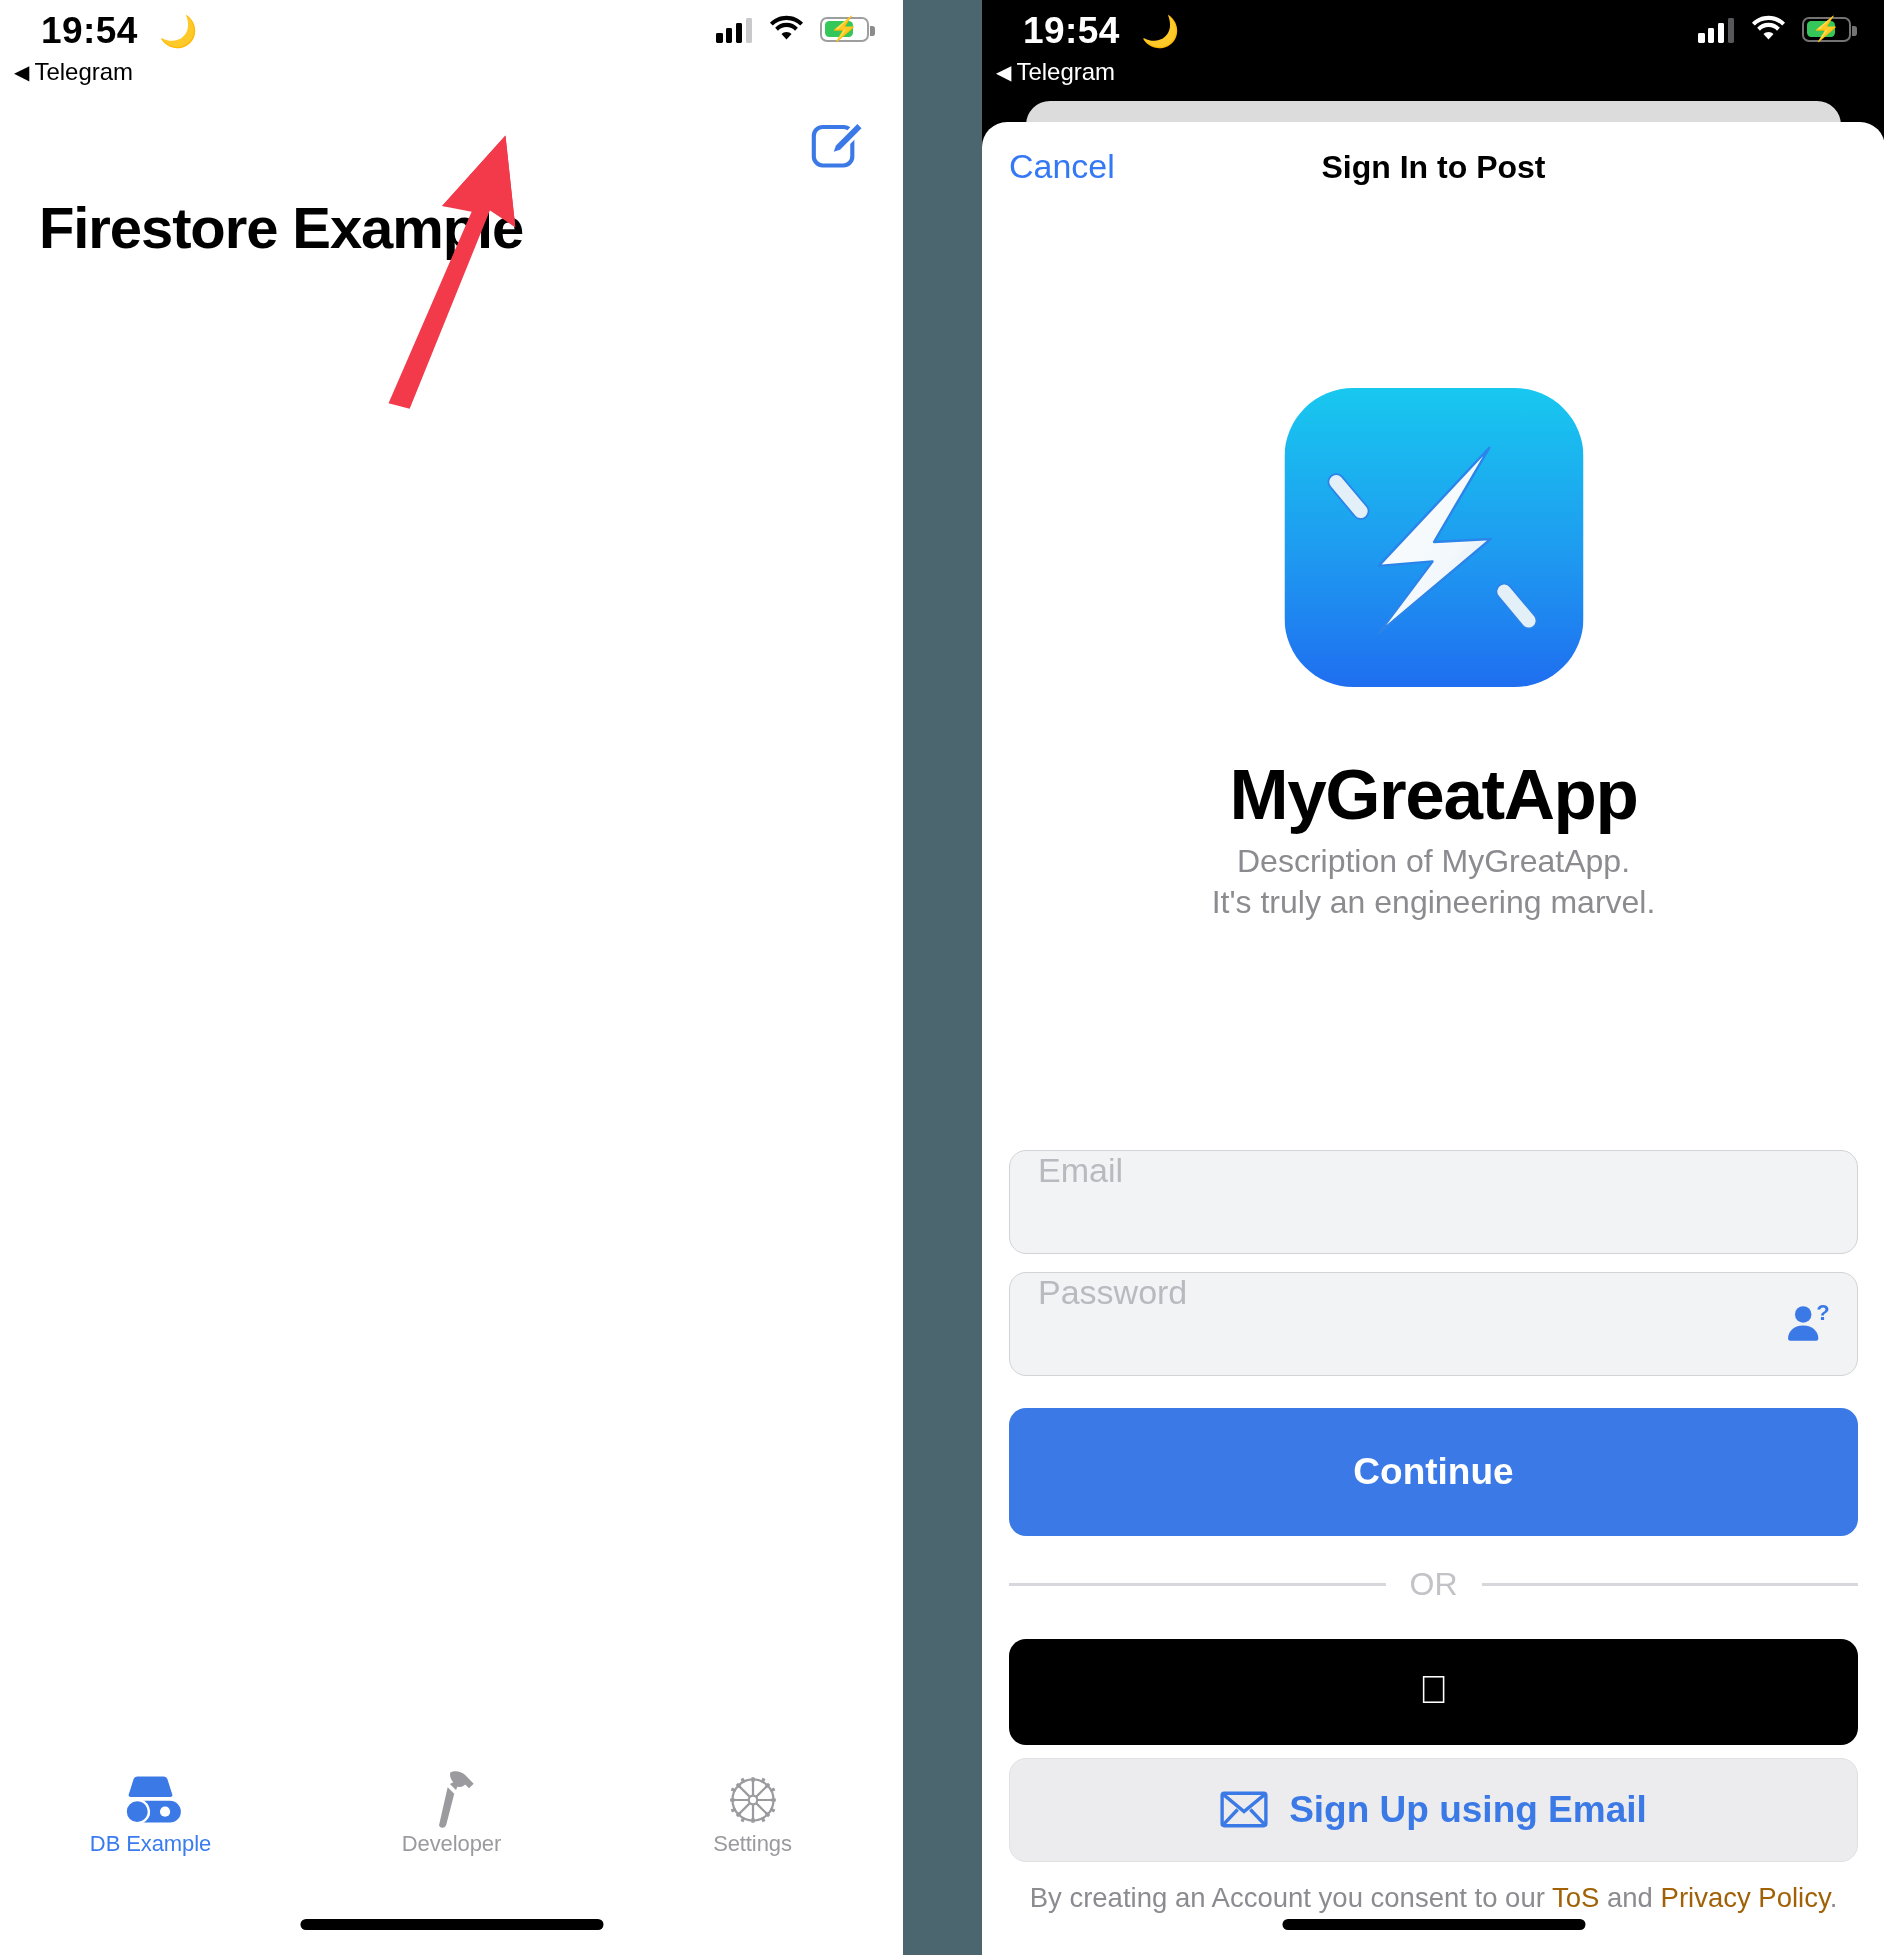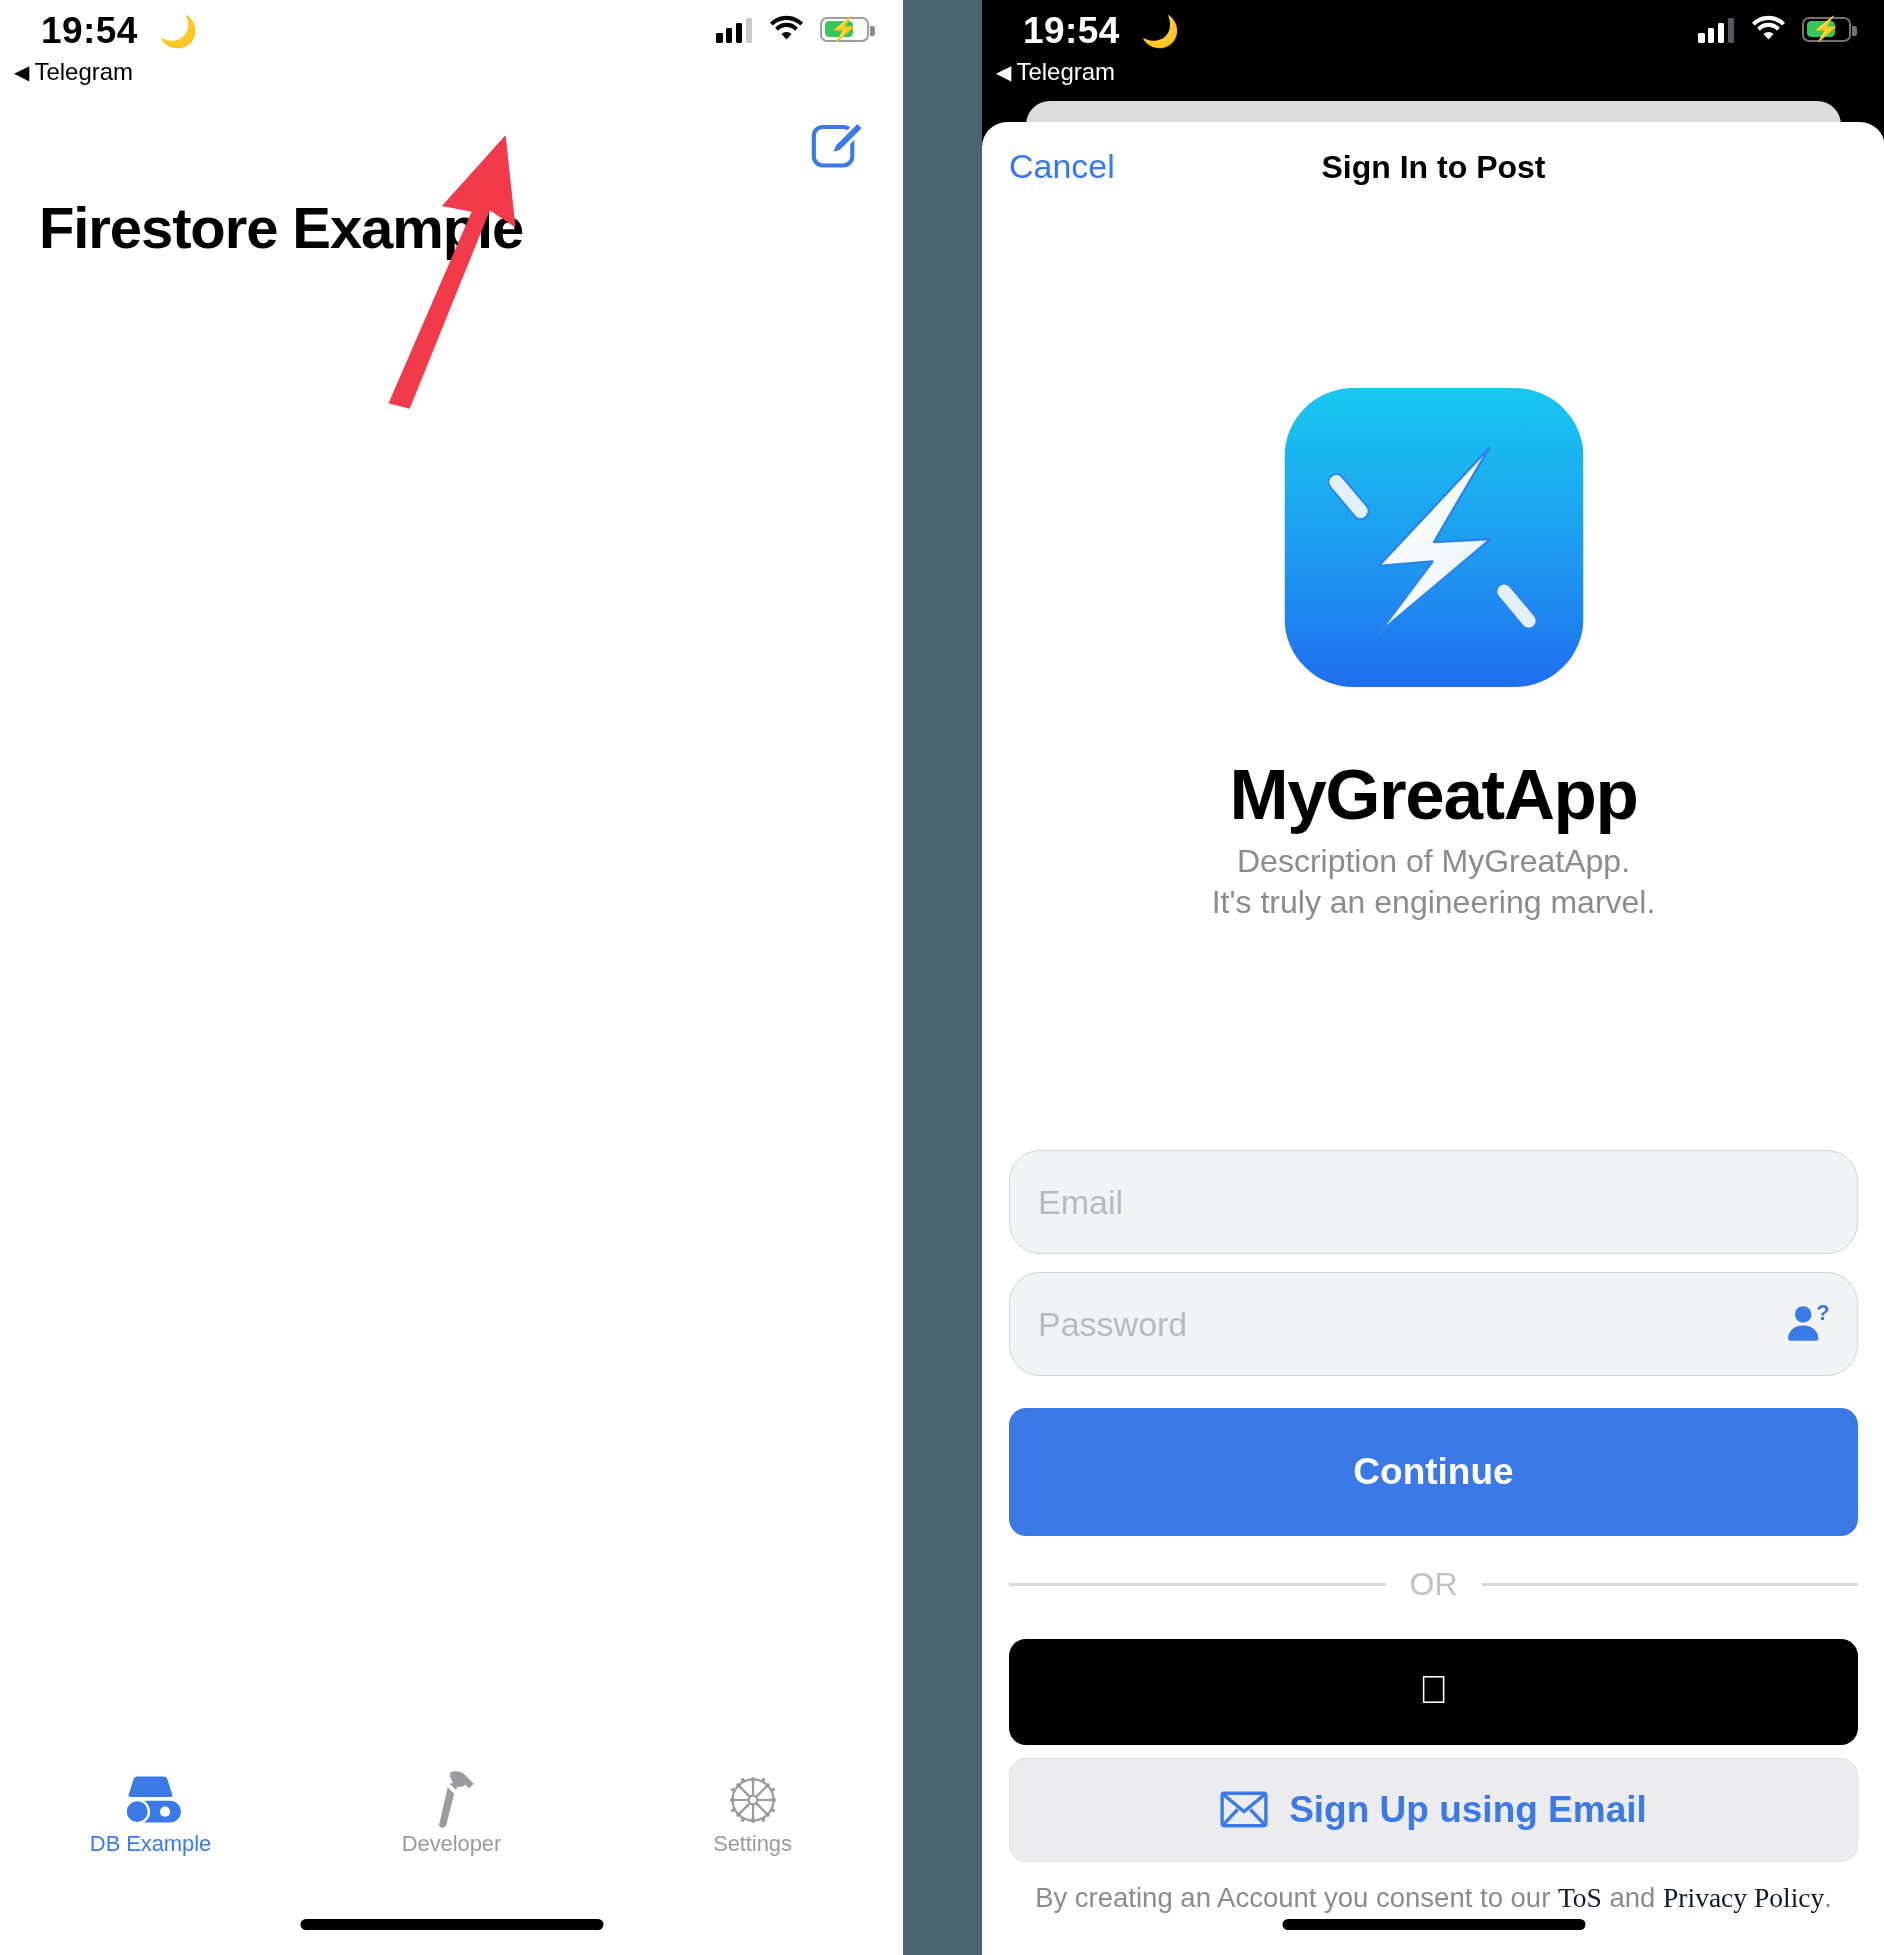--- a/index.html
+++ b/index.html
@@ -100,22 +100,22 @@
     position:absolute; left:0; right:0; top:632px;
     text-align:center; font-size:71px; font-weight:700; letter-spacing:-1.4px; color:#000;
   }
   .app-desc {
     position:absolute; left:0; right:0; top:719px;
     text-align:center; font-size:32px; line-height:1.28; color:#8b8b90;
   }
 
   .field {
     position:absolute; left:27px; right:27px; height:104px;
-    background:#f2f3f5; border:1.4px solid #d2d3d6; border-radius:31px;
-    display:flex; align-items:center; padding:0 28px; cursor:text;
+    background:#f2f3f5; border:1.4px solid #d2d3d6; border-radius:17px;
+    display:flex; padding:0 28px; cursor:text;
   }
   .field .ph { font-size:34px; color:#b9bac0; }
   .field-email { top:1028px; }
   .field-pass  { top:1150px; }
   .pass-hint { position:absolute; right:27px; top:50%; transform:translateY(-50%); width:44px; height:44px; cursor:pointer; }
 
   .btn-primary {
     position:absolute; left:27px; right:27px; top:1286px; height:128px;
     background:#3b7ae6; border-radius:17px;
     display:flex; align-items:center; justify-content:center; cursor:pointer;
@@ -141,21 +141,21 @@
     position:absolute; left:27px; right:27px; top:1636px; height:104px;
     background:#ececee; border:1.4px solid #e1e1e4; border-radius:17px;
     display:flex; align-items:center; justify-content:center; gap:21px; cursor:pointer;
   }
   .btn-email span.lbl { font-size:37px; font-weight:700; color:#3b7ae6; }
 
   .legal {
     position:absolute; left:14px; right:14px; top:1760px;
     text-align:center; font-size:27.5px; color:#8b8b90; white-space:nowrap;
   }
-  .legal a { color:#0f172a; text-decoration:none; cursor:pointer;font-family:Liberation Serif, serif; }
+  .legal a { color:#a16207; text-decoration:none; cursor:pointer; }
 
   
   .arrow { position:absolute; pointer-events:none; }
   .arrow-1 { left:366px; top:127px; width:162px; height:282px; }
 </style>
 </head>
 <body>
 
 <div class="stage">
 

